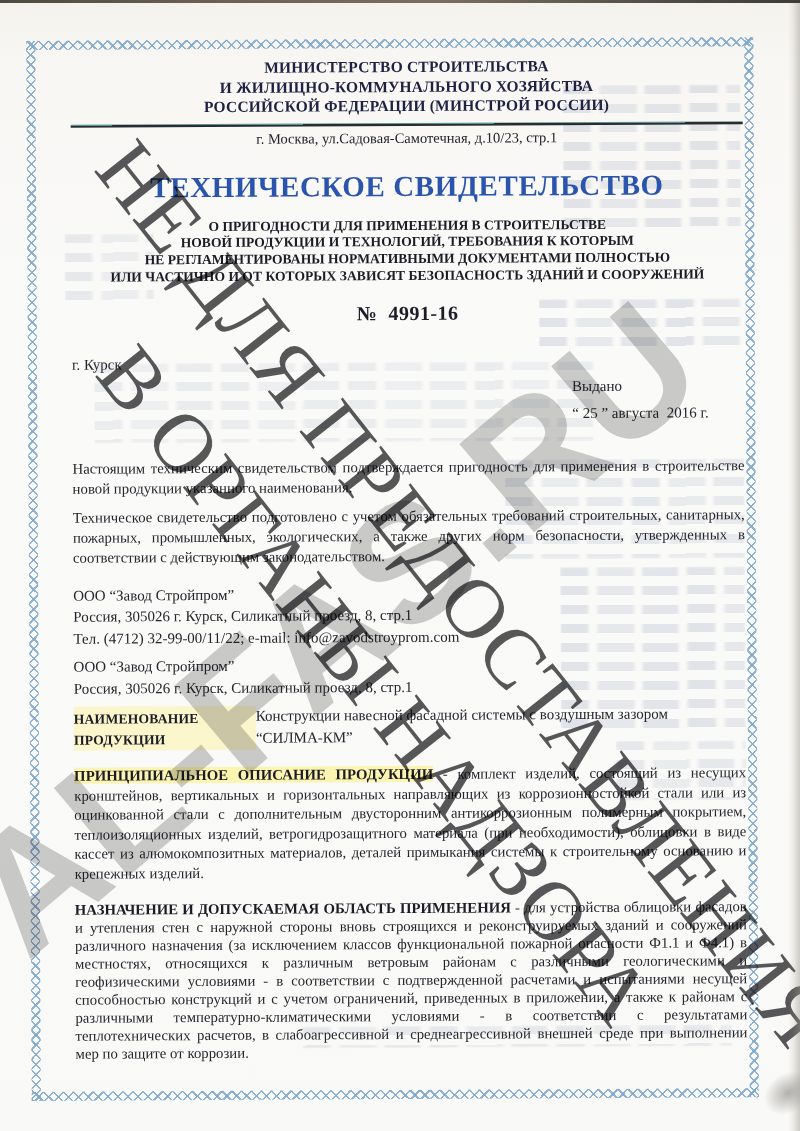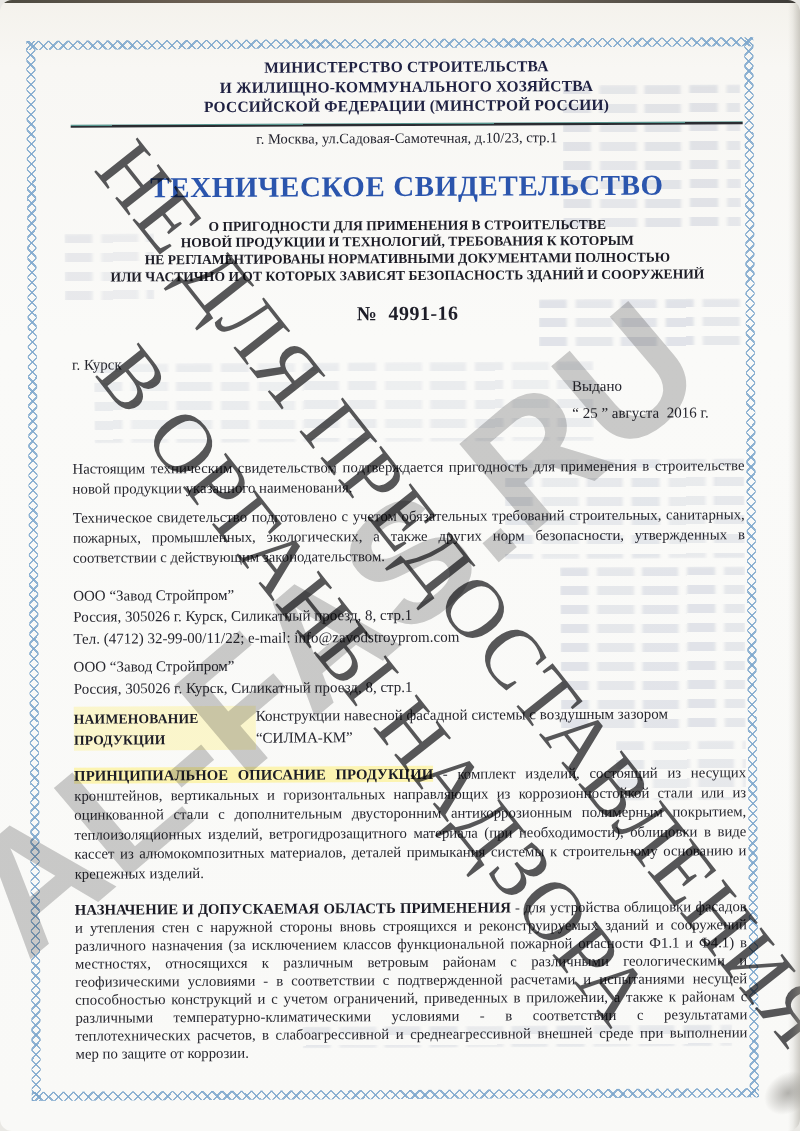--- a/index.html
+++ b/index.html
@@ -1,19 +1,19 @@
 <!DOCTYPE html>
 <html lang="ru"><head>
 <meta charset="utf-8">
 <style>
   html,body{margin:0;padding:0;}
   body{width:800px;height:1131px;overflow:hidden;background:#e9e8e4;}
   .page{position:relative;width:800px;height:1131px;overflow:hidden;
         background:linear-gradient(180deg,#f4f2ec 0%,#f8f7f4 6%,#fafaf8 30%,#f9f9f7 100%);
-        font-family:"Liberation Serif","DejaVu Serif",serif;color:#26262e;border-radius:12px;}
+        font-family:"Liberation Serif","DejaVu Serif",serif;color:#26262e;}
   .scan-top{position:absolute;top:0;left:0;right:0;height:3px;z-index:9;
         background:linear-gradient(to right,#4c4a40,#6b5f52 25%,#7a6f5e 55%,#4e4a44 85%,#3e3c38);}
   .right-shade{position:absolute;top:0;right:0;width:12px;height:100%;z-index:8;
         background:linear-gradient(to left,rgba(150,146,135,.45),rgba(150,146,135,.12) 60%,transparent);}
   .corner-smudge{position:absolute;right:-14px;bottom:18px;width:52px;height:40px;z-index:8;
         transform:rotate(-35deg);
         background:radial-gradient(ellipse at center,rgba(120,118,112,.55),rgba(120,118,112,0) 70%);}
   .skew{position:absolute;inset:0;transform:rotate(-0.3deg);transform-origin:400px 565px;}
 
   

